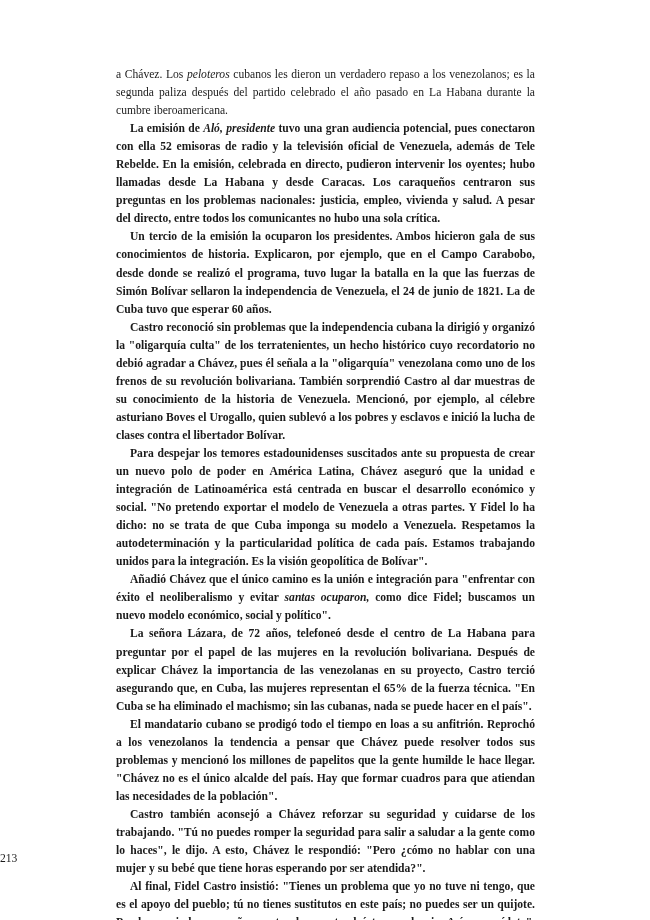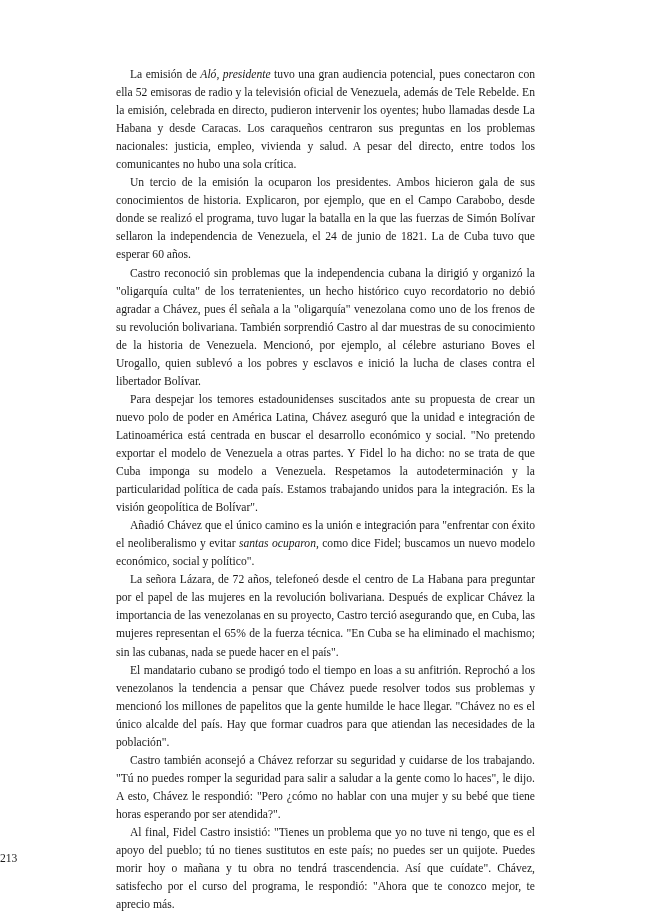--- a/index.html
+++ b/index.html
@@ -3,33 +3,34 @@
 <meta charset="utf-8">
 <style>
   html, body { margin: 0; padding: 0; background: #ffffff; }
   body { width: 650px; height: 920px; position: relative; overflow: hidden; }
   .page {
     position: absolute; left: 116px; top: 66px; width: 419px;
     font-family: "Liberation Serif", "DejaVu Serif", serif;
     font-size: 11.6px; line-height: 18.05px; color: #1a1a1a;
   }
   .page p { margin: 0; text-align: justify; }
-  .page p.indent { text-indent: 14px; }
+  .page p.indent { text-indent: 14px; font-weight: bold; }
   .page p.first { text-indent: 0; }
   .page em { font-style: italic; }
   .page-number {
     position: absolute; left: 0; width: 650px; top: 852px;
     font-family: "Liberation Serif", "DejaVu Serif", serif;
     font-size: 11.6px; color: #1a1a1a;
   }
 </style>
 </head>
 <body>
 
 <div class="page">
+  <p class="first"><span>a Chávez. Los </span><em>peloteros</em><span> cubanos les dieron un verdadero repaso a los venezolanos; es la segunda paliza después del partido celebrado el año pasado en La Habana durante la cumbre iberoamericana.</span></p>
 
   <p class="indent"><span>La emisión de </span><em>Aló, presidente</em><span> tuvo una gran audiencia potencial, pues conectaron con ella 52 emisoras de radio y la televisión oficial de Venezuela, además de Tele Rebelde. En la emisión, celebrada en directo, pudieron intervenir los oyentes; hubo llamadas desde La Habana y desde Caracas. Los caraqueños centraron sus preguntas en los problemas nacionales: justicia, empleo, vivienda y salud. A pesar del directo, entre todos los comunicantes no hubo una sola crítica.</span></p>
 
   <p class="indent">Un tercio de la emisión la ocuparon los presidentes. Ambos hicieron gala de sus conocimientos de historia. Explicaron, por ejemplo, que en el Campo Carabobo, desde donde se realizó el programa, tuvo lugar la batalla en la que las fuerzas de Simón Bolívar sellaron la independencia de Venezuela, el 24 de junio de 1821. La de Cuba tuvo que esperar 60 años.</p>
 
   <p class="indent">Castro reconoció sin problemas que la independencia cubana la dirigió y organizó la "oligarquía culta" de los terratenientes, un hecho histórico cuyo recordatorio no debió agradar a Chávez, pues él señala a la "oligarquía" venezolana como uno de los frenos de su revolución bolivariana. También sorprendió Castro al dar muestras de su conocimiento de la historia de Venezuela. Mencionó, por ejemplo, al célebre asturiano Boves el Urogallo, quien sublevó a los pobres y esclavos e inició la lucha de clases contra el libertador Bolívar.</p>
 
   <p class="indent">Para despejar los temores estadounidenses suscitados ante su propuesta de crear un nuevo polo de poder en América Latina, Chávez aseguró que la unidad e integración de Latinoamérica está centrada en buscar el desarrollo económico y social. "No pretendo exportar el modelo de Venezuela a otras partes. Y Fidel lo ha dicho: no se trata de que Cuba imponga su modelo a Venezuela. Respetamos la autodeterminación y la particularidad política de cada país. Estamos trabajando unidos para la integración. Es la visión geopolítica de Bolívar".</p>
 
   <p class="indent"><span>Añadió Chávez que el único camino es la unión e integración para "enfrentar con éxito el neoliberalismo y evitar </span><em>santas ocuparon,</em><span> como dice Fidel; buscamos un nuevo modelo económico, social y político".</span></p>

